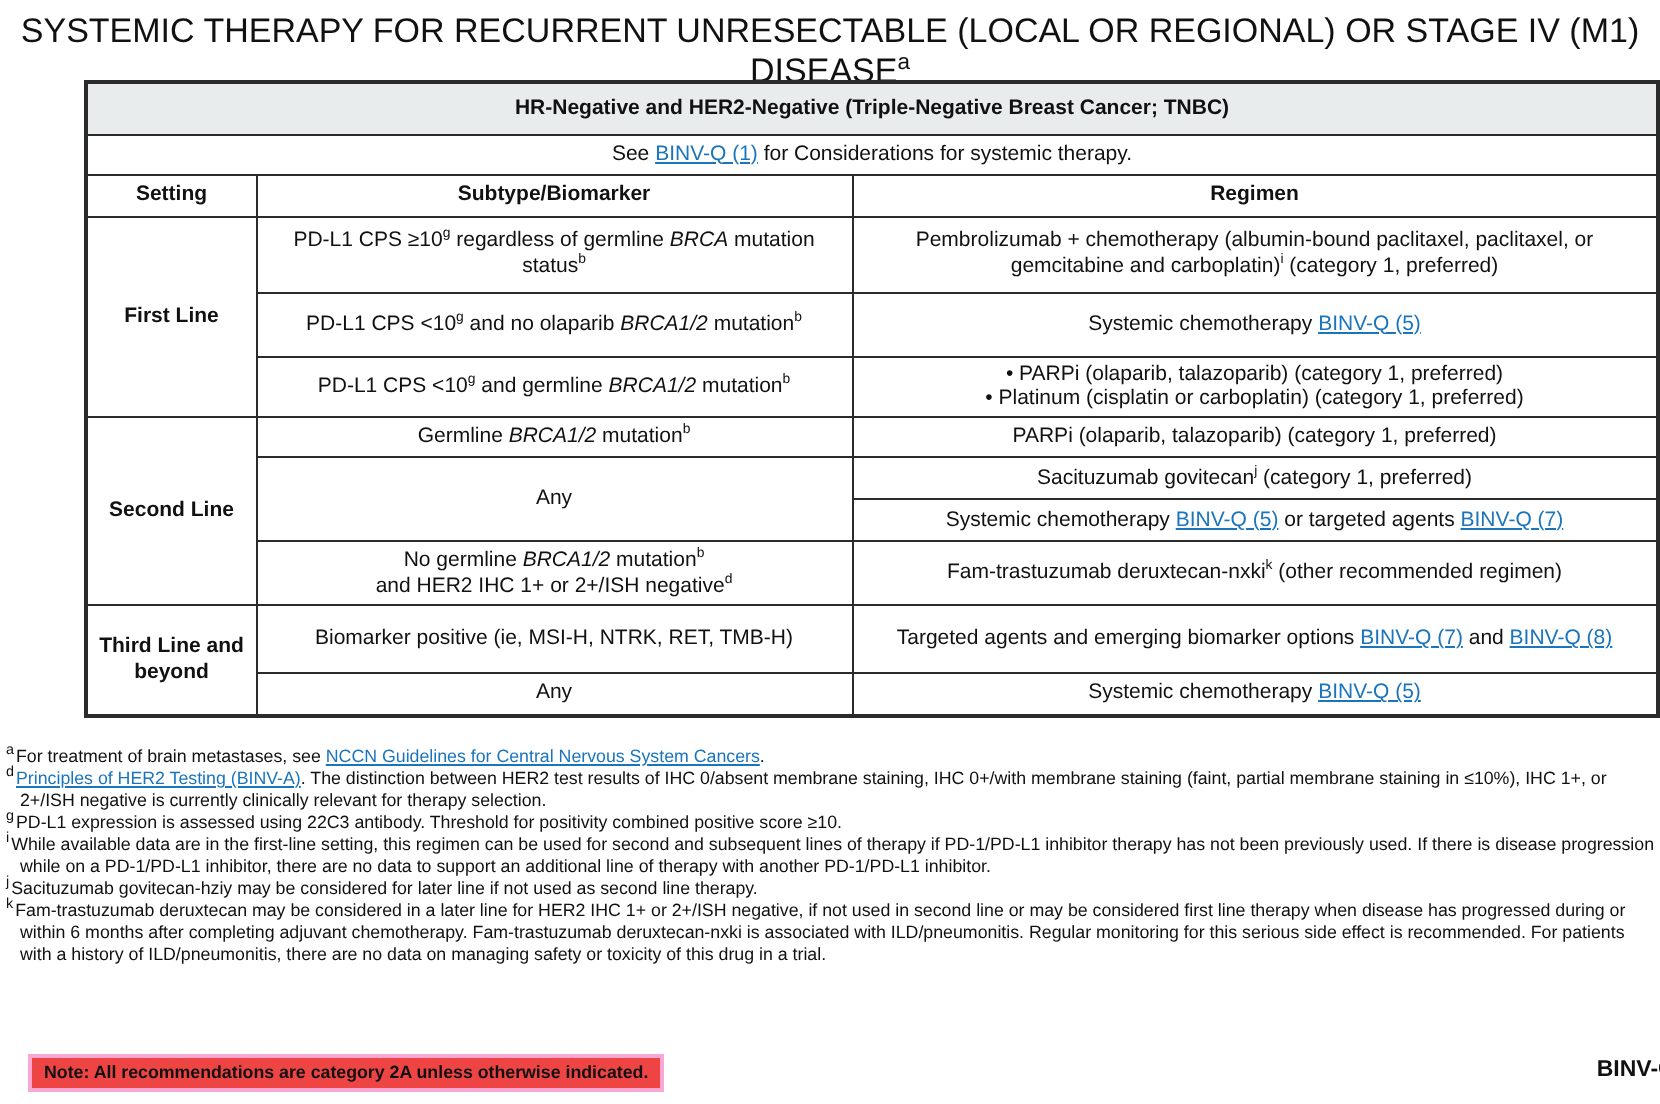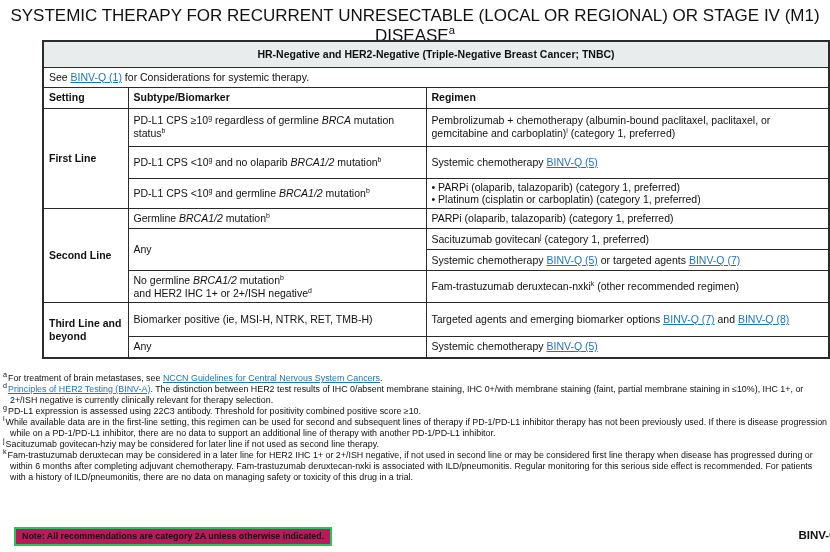--- a/index.html
+++ b/index.html
@@ -23,40 +23,40 @@
   }
 
   table.main{
     position:absolute;top:40px;left:42px;width:786px;
     border-collapse:collapse;table-layout:fixed;
     border:2px solid var(--border);
   }
   table.main td{
     border:1px solid var(--border);
     padding:2px 5px;font-size:10.5px;line-height:1.22;
-    vertical-align:middle;text-align:left;overflow:hidden;
+    vertical-align:middle;text-align:center;overflow:hidden;
   }
   tr.band td{
     background:var(--band);text-align:center;font-weight:bold;height:26px;
   }
   tr.see td{height:20px;}
   tr.hdr td{font-weight:bold;height:21px;}
   td.setting{font-weight:bold;vertical-align:top;}
 
   .footnotes{
     position:absolute;top:373px;left:3px;width:825px;
     font-size:8.9px;line-height:11px;
   }
   .fn{padding-left:7px;text-indent:-7px;}
   .fn > sup{font-size:7.2px;margin-right:1px;}
 
   .note-box{
     position:absolute;top:527px;left:14px;
-    border:2px solid #22c55e;padding:2px 6px 3px 6px;
-    font-weight:bold;font-size:8.9px;background:#be185d;
+    border:2px solid #f9a8d4;padding:2px 6px 3px 6px;
+    font-weight:bold;font-size:8.9px;background:#ef4444;
   }
   .page-label{
     position:absolute;top:529px;right:-8px;
     font-weight:bold;font-size:11.5px;white-space:nowrap;
   }
 </style>
 </head>
 <body>
 
 <div class="title"><span>SYSTEMIC THERAPY FOR RECURRENT UNRESECTABLE (LOCAL OR REGIONAL) OR STAGE IV (M1) DISEASE</span><sup>a</sup></div>

